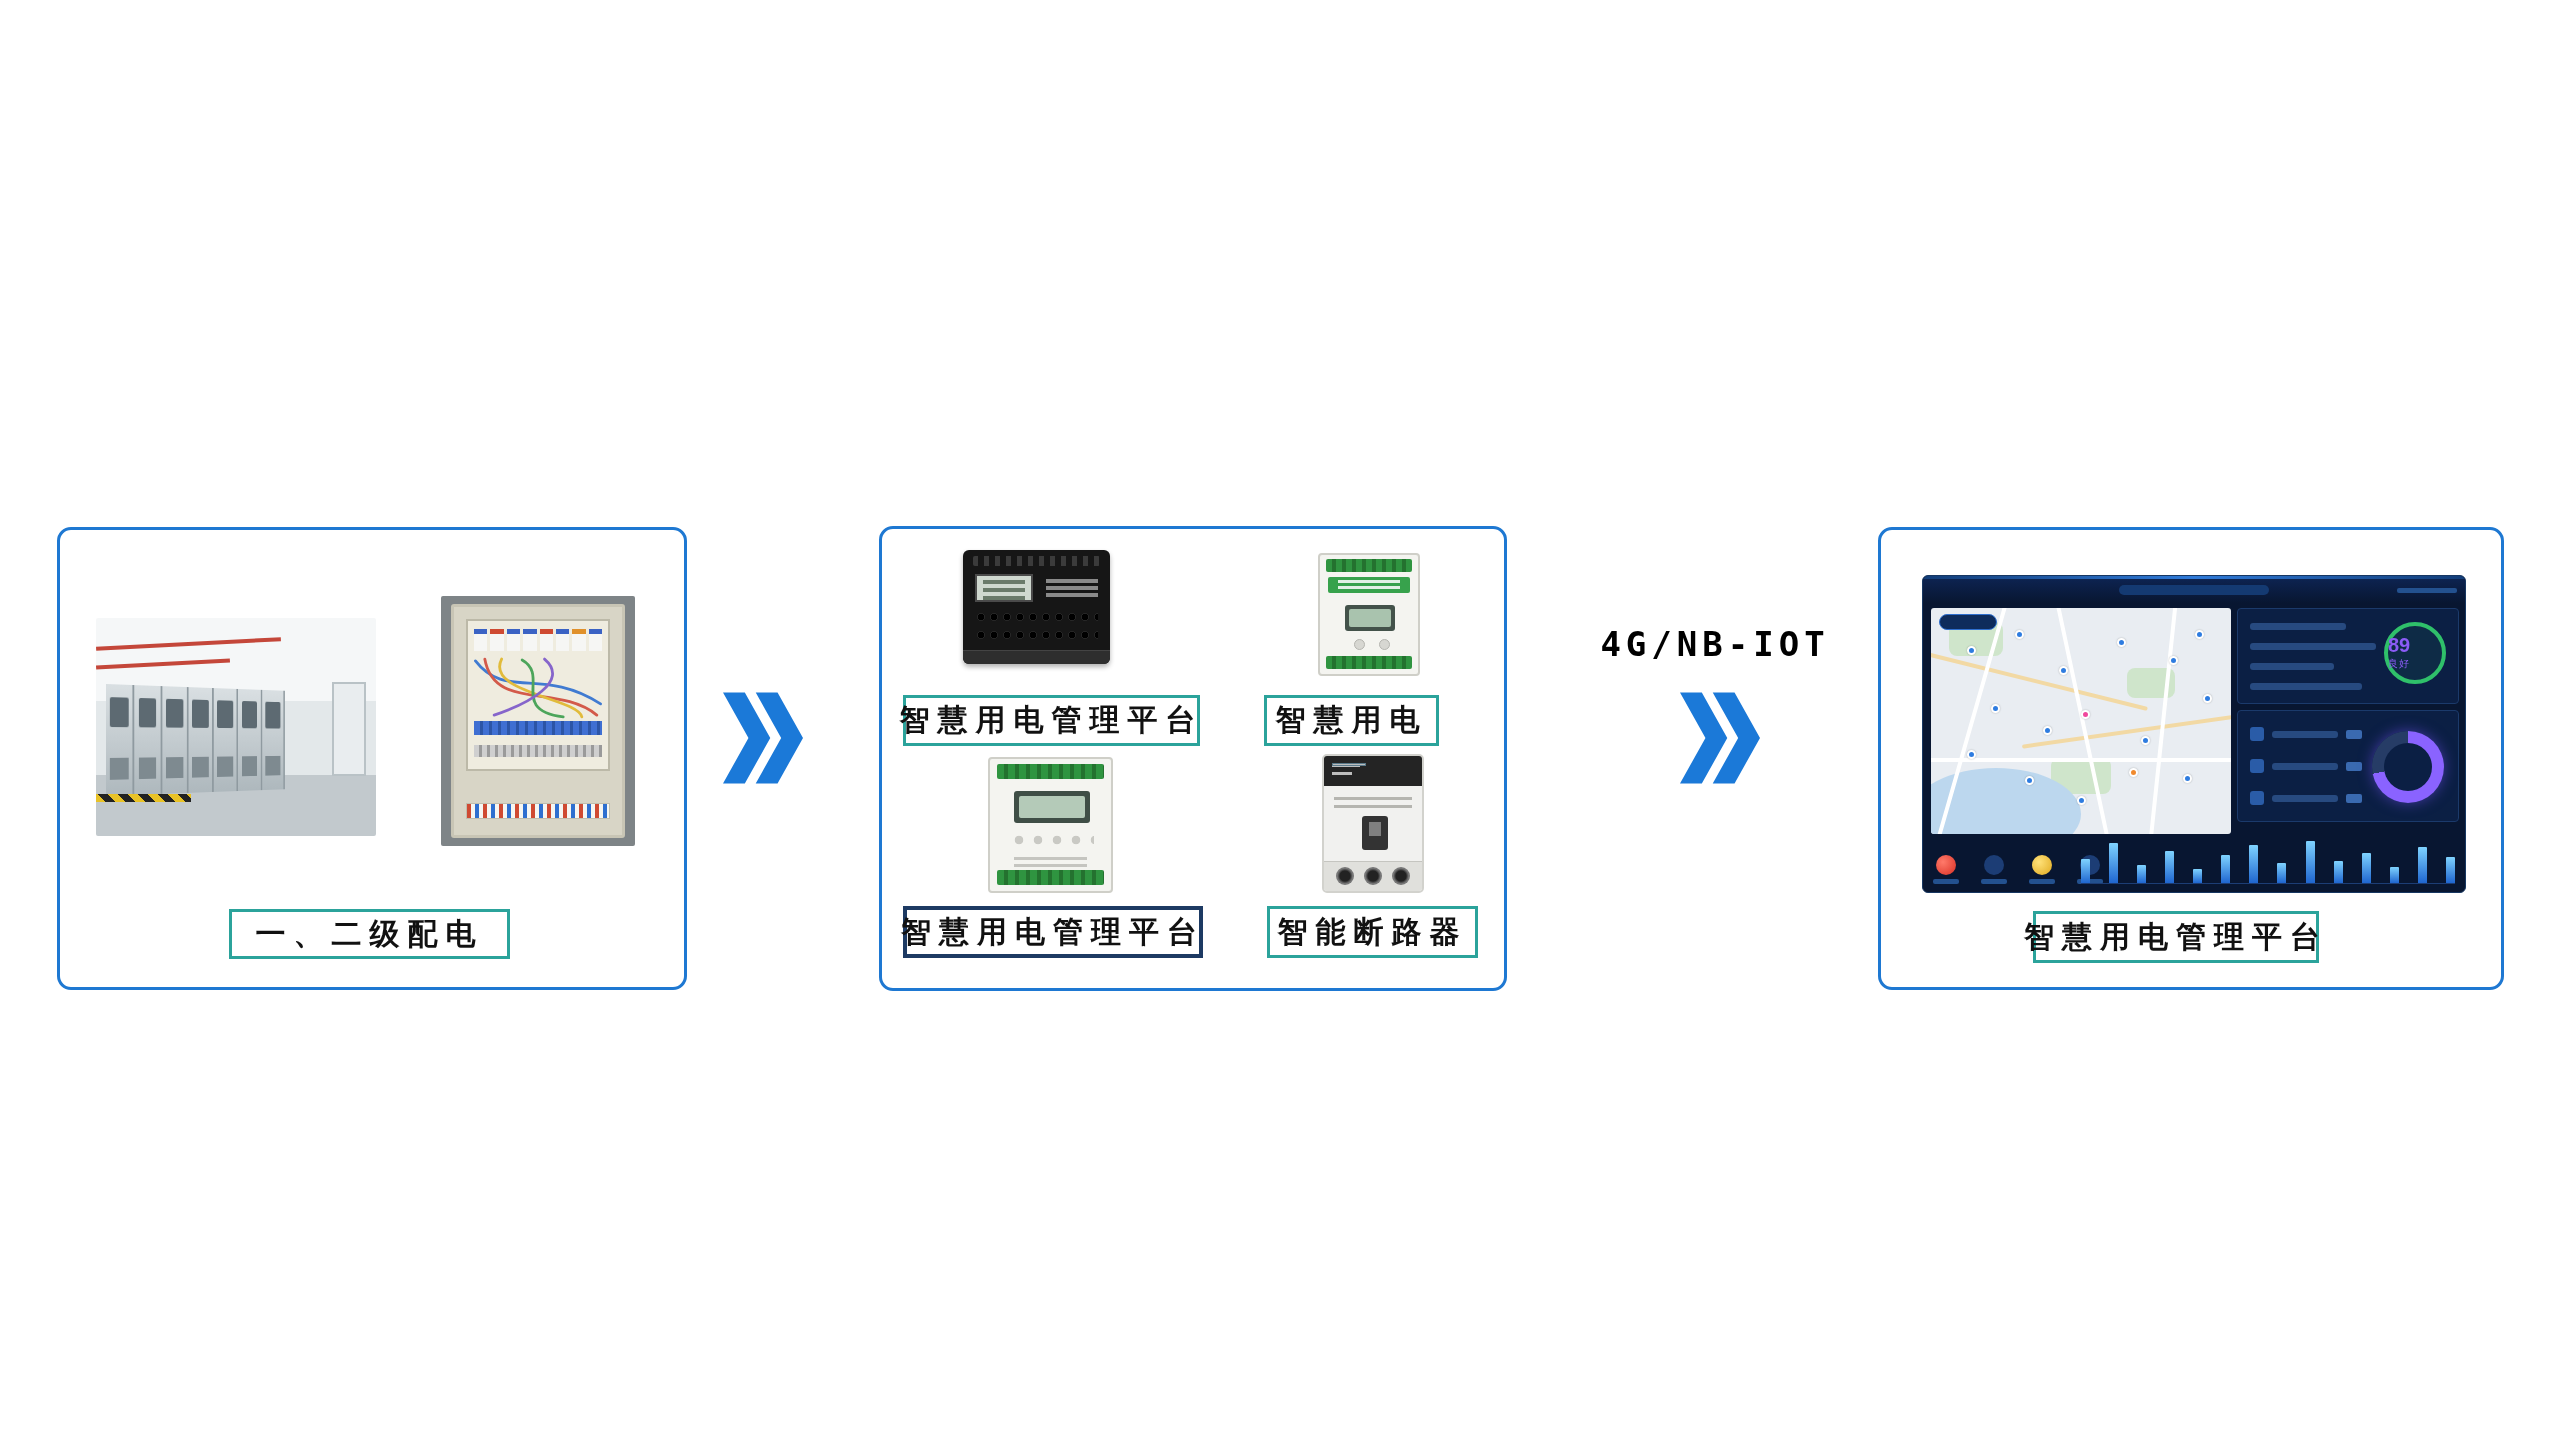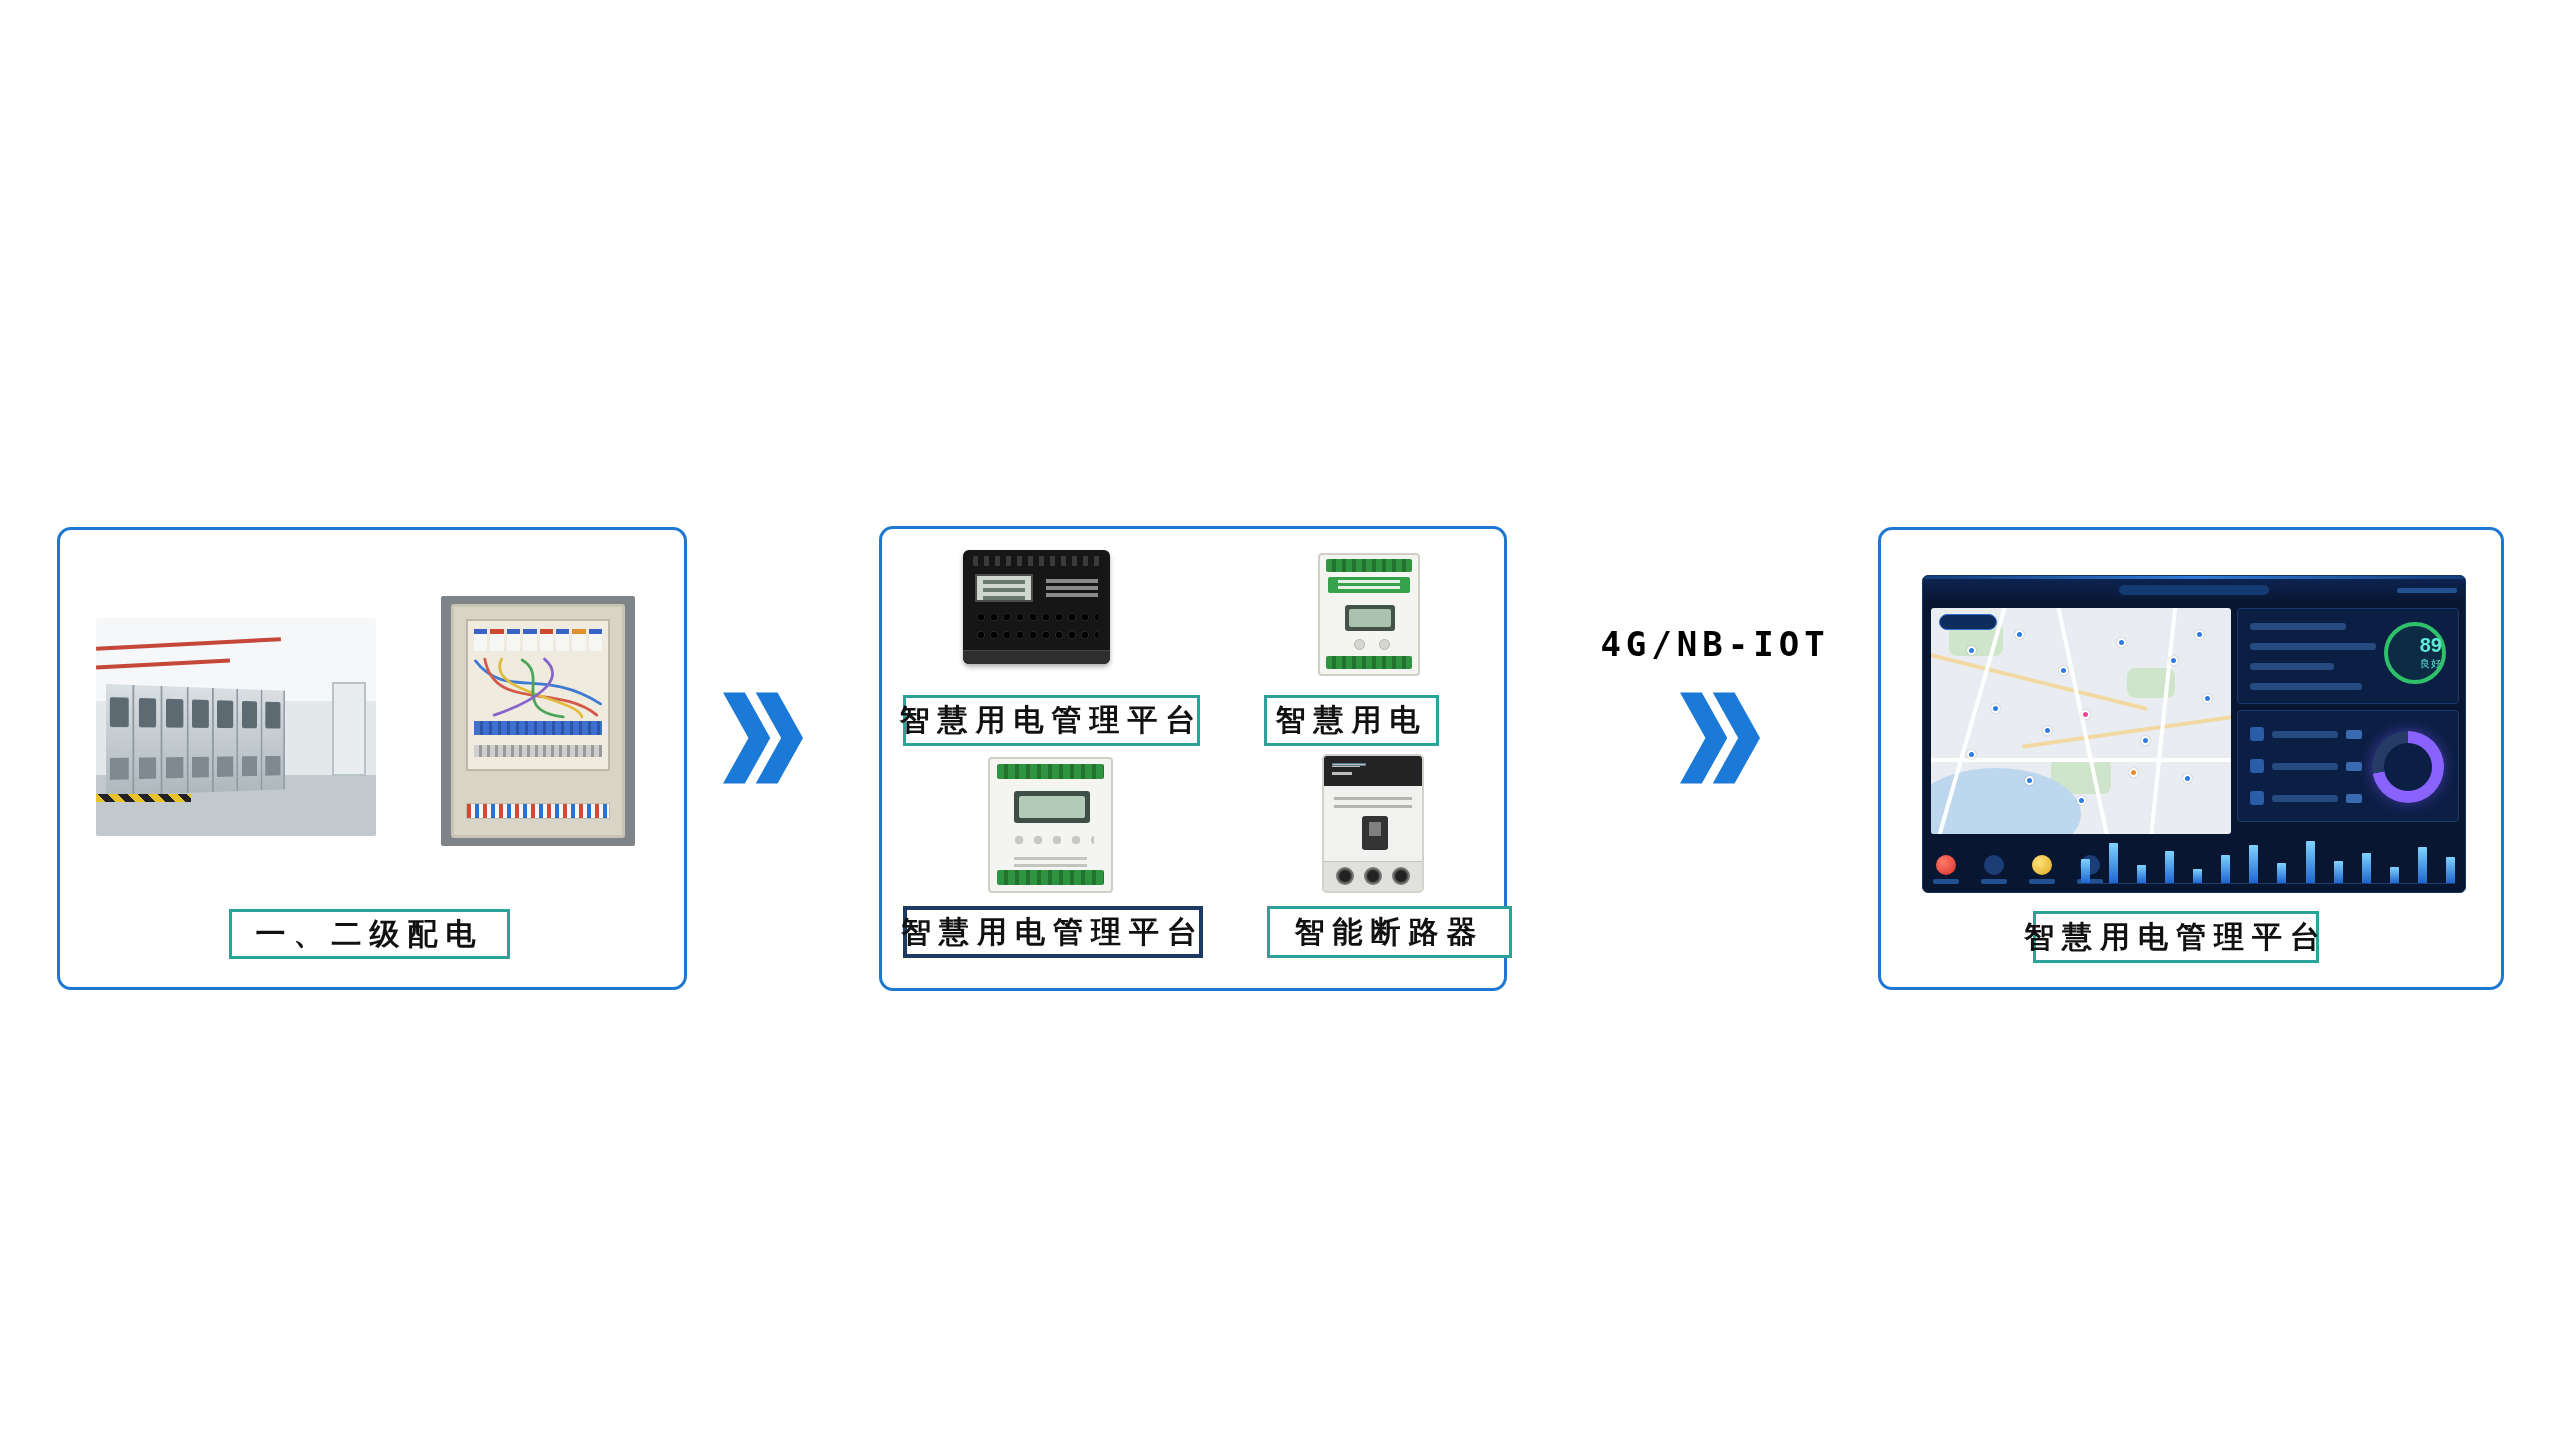--- a/index.html
+++ b/index.html
@@ -15,21 +15,21 @@
 
   
   .label-box{position:absolute;display:flex;align-items:center;justify-content:center;
     border:3px solid var(--label-border,#2ba39b);background:#fff;font-weight:700;font-size:30px;
     letter-spacing:8px;color:#111;white-space:nowrap;font-family:"DejaVu Sans","Liberation Sans",sans-serif}
   .label-box.dark{border-color:var(--label-border-dark,#1d3a63);border-width:4px}
   .lbl-left{left:169px;top:379px;width:281px;height:50px}
   .lbl-mid-1{left:21px;top:166px;width:297px;height:51px}
   .lbl-mid-2{left:382px;top:166px;width:175px;height:51px}
   .lbl-mid-3{left:21px;top:377px;width:300px;height:52px}
-  .lbl-mid-4{left:385px;top:377px;width:245px;height:52px}
+  .lbl-mid-4{left:385px;top:377px;width:211px;height:52px}
   .lbl-right{left:152px;top:381px;width:286px;height:52px}
 
   
   .chev{position:absolute;color:var(--arrow,#1b79d8)}
   #chev1{left:723px;top:688px;width:80px;height:100px}
   #chev2{left:1680px;top:688px;width:80px;height:100px}
   .protocol{position:absolute;left:1565px;top:624px;width:300px;text-align:center;font-weight:700;
     font-size:34px;letter-spacing:5px;color:#000;font-family:"DejaVu Sans Mono","Liberation Mono",monospace}
 
   
@@ -126,21 +126,21 @@
   .map-road{position:absolute;background:#fff;height:4px;border-radius:2px}
   .map-road.y{background:#f2d9a4}
   .map-dot{position:absolute;width:9px;height:9px;border-radius:50%;background:#2e7ce0;border:2px solid #fff;box-shadow:0 0 2px rgba(0,0,0,.25)}
   .map-dot.pink{background:#f0479c}.map-dot.orange{background:#f08a2e}
   .dash-tab{position:absolute;left:16px;top:38px;width:58px;height:16px;background:#0e2c5c;border:1px solid #2f6fce;border-radius:9px;z-index:2}
   .dash-panel{position:absolute;background:#0b1f44;border:1px solid #1b3a6b;border-radius:4px}
   #dpanel1{left:314px;top:32px;width:222px;height:96px}
   #dpanel2{left:314px;top:134px;width:222px;height:112px}
   .dline{position:absolute;height:7px;background:#274a80;border-radius:3px}
   .score-circle{position:absolute;right:12px;top:13px;width:62px;height:62px;border:4px solid #2fc06a;border-radius:50%;
-    display:flex;flex-direction:column;align-items:flex-end;justify-content:center;color:#5eead4;background:rgba(47,192,106,.08)}
+    display:flex;flex-direction:column;align-items:flex-start;justify-content:center;color:#8b5cf6;background:rgba(47,192,106,.08)}
   .score-num{font-size:20px;font-weight:700;line-height:1}
   .score-cap{font-size:10px;margin-top:2px;letter-spacing:1px;font-family:"DejaVu Sans",sans-serif}
   .stat-row{position:absolute;left:12px;display:flex;align-items:center;gap:8px}
   .stat-ico{width:14px;height:14px;background:#2a5ca8;border-radius:3px}
   .stat-bar{width:66px;height:7px;background:#274a80;border-radius:3px}
   .stat-num{width:16px;height:9px;background:#3a6ab0;border-radius:2px}
   .donut{position:absolute;right:14px;top:20px;width:72px;height:72px;border-radius:50%;
     background:conic-gradient(#8a63ff 0 72%,#263c66 72% 100%);box-shadow:0 0 14px rgba(122,84,255,.5)}
   .donut::after{content:"";position:absolute;inset:12px;background:#0b1f44;border-radius:50%}
   .dash-bottom{position:absolute;left:8px;right:8px;top:264px;height:46px}

